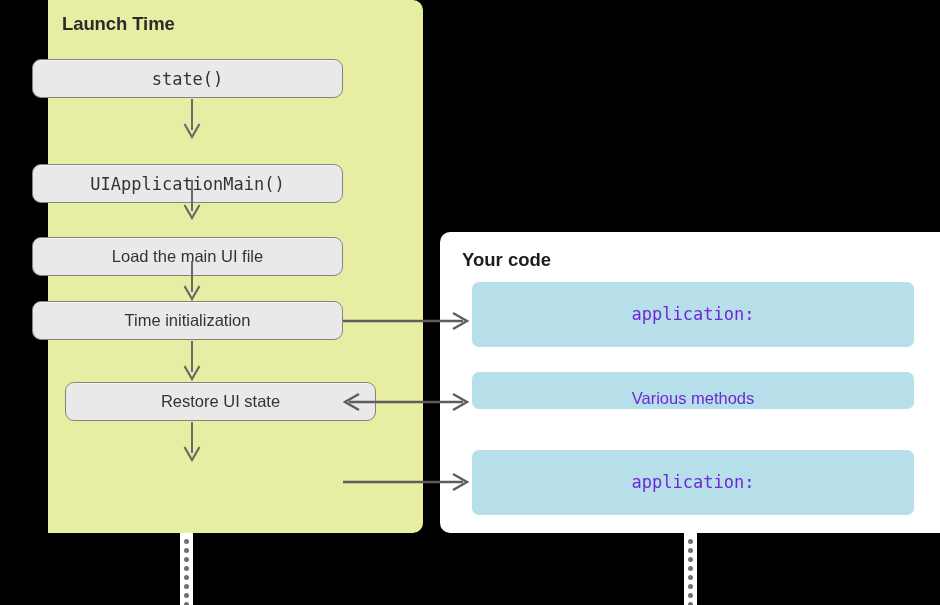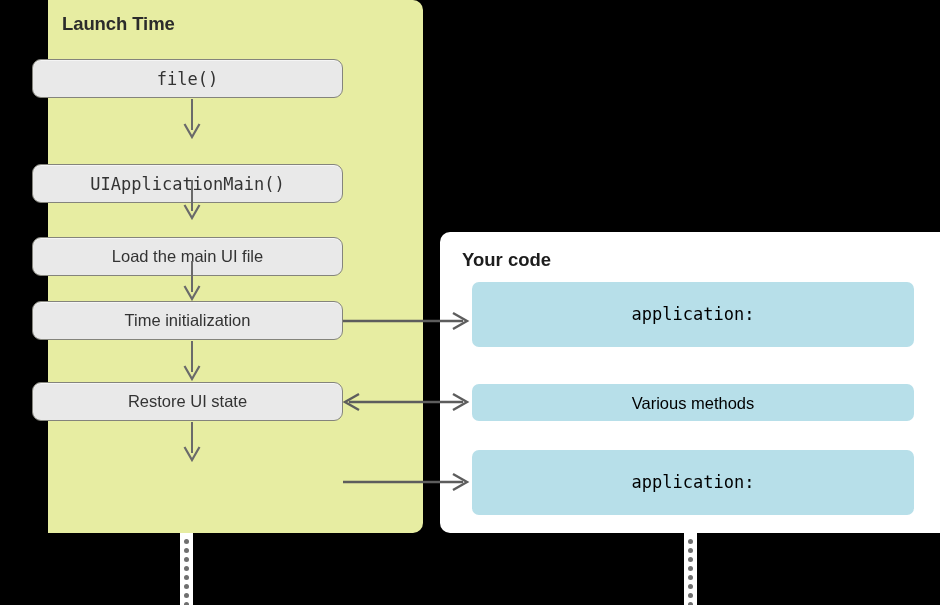--- a/index.html
+++ b/index.html
@@ -87,21 +87,21 @@
     position:absolute;
     left:32px;
     width:442px;
     box-sizing:border-box;
     background:#b7dfe9;
     border-radius:7px;
     display:flex;
     flex-direction:column;
     align-items:center;
     justify-content:center;
-    color:#000000;
+    color:#6d28d9;
     text-align:center;
   }
   .code-box .mono-line{
     font-family:"DejaVu Sans Mono","Liberation Mono",monospace;
     font-size:17px;
     line-height:25px;
     white-space:pre;
   }
   .code-box .plain-line{
     font-family:"Liberation Sans", sans-serif;
@@ -134,32 +134,32 @@
 </head>
 <body>
 
 <div id="stage">
 
   <div class="launch-panel">
     <div class="panel-title">Launch Time</div>
   </div>
 
   <div class="flow-box mono" style="top:59px;">
-    <span>file()</span>
+    <span>state()</span>
   </div>
   <div class="flow-box mono" style="top:140px;margin-top:24px;">
     <span>UIApplicationMain()</span>
   </div>
   <div class="flow-box" style="top:237px;">
     <span>Load the main UI file</span>
   </div>
   <div class="flow-box" style="top:301px;">
     <span>Time initialization</span>
   </div>
-  <div class="flow-box" style="top:382px;">
+  <div class="flow-box" style="top:382px;margin-left:33px;">
     <span>Restore UI state</span>
   </div>
 
   <svg class="v-arrow" style="top:99px;" viewBox="0 0 22 40">
     <path d="M11 0 L11 31" stroke="#6a6a6a" stroke-width="2" fill="none"></path>
     <path d="M3.5 25 L11 38 L18.5 25" stroke="#6a6a6a" stroke-width="2.2" fill="none"></path>
   </svg>
   <svg class="v-arrow" style="top:180px;" viewBox="0 0 22 40">
     <path d="M11 0 L11 31" stroke="#6a6a6a" stroke-width="2" fill="none"></path>
     <path d="M3.5 25 L11 38 L18.5 25" stroke="#6a6a6a" stroke-width="2.2" fill="none"></path>
@@ -177,21 +177,21 @@
     <path d="M3.5 25 L11 38 L18.5 25" stroke="#6a6a6a" stroke-width="2.2" fill="none"></path>
   </svg>
 
   <div class="code-panel">
     <div class="code-panel-title">Your code</div>
 
     <div class="code-box" style="top:50px;height:65px;">
       <div class="mono-line">application:</div>
     </div>
 
-    <div class="code-box" style="top:152px;height:37px;">
+    <div class="code-box" style="top:140px;height:37px;justify-content:flex-end;">
       <div class="plain-line">Various methods</div>
     </div>
 
     <div class="code-box" style="top:218px;height:65px;">
       <div class="mono-line">application:</div>
     </div>
   </div>
 
   <svg class="h-link" style="left:343px;top:310px;width:130px;" viewBox="0 0 130 22">
     <path d="M0 11 L120 11" stroke="#5d5d5d" stroke-width="2.4" fill="none"></path>

